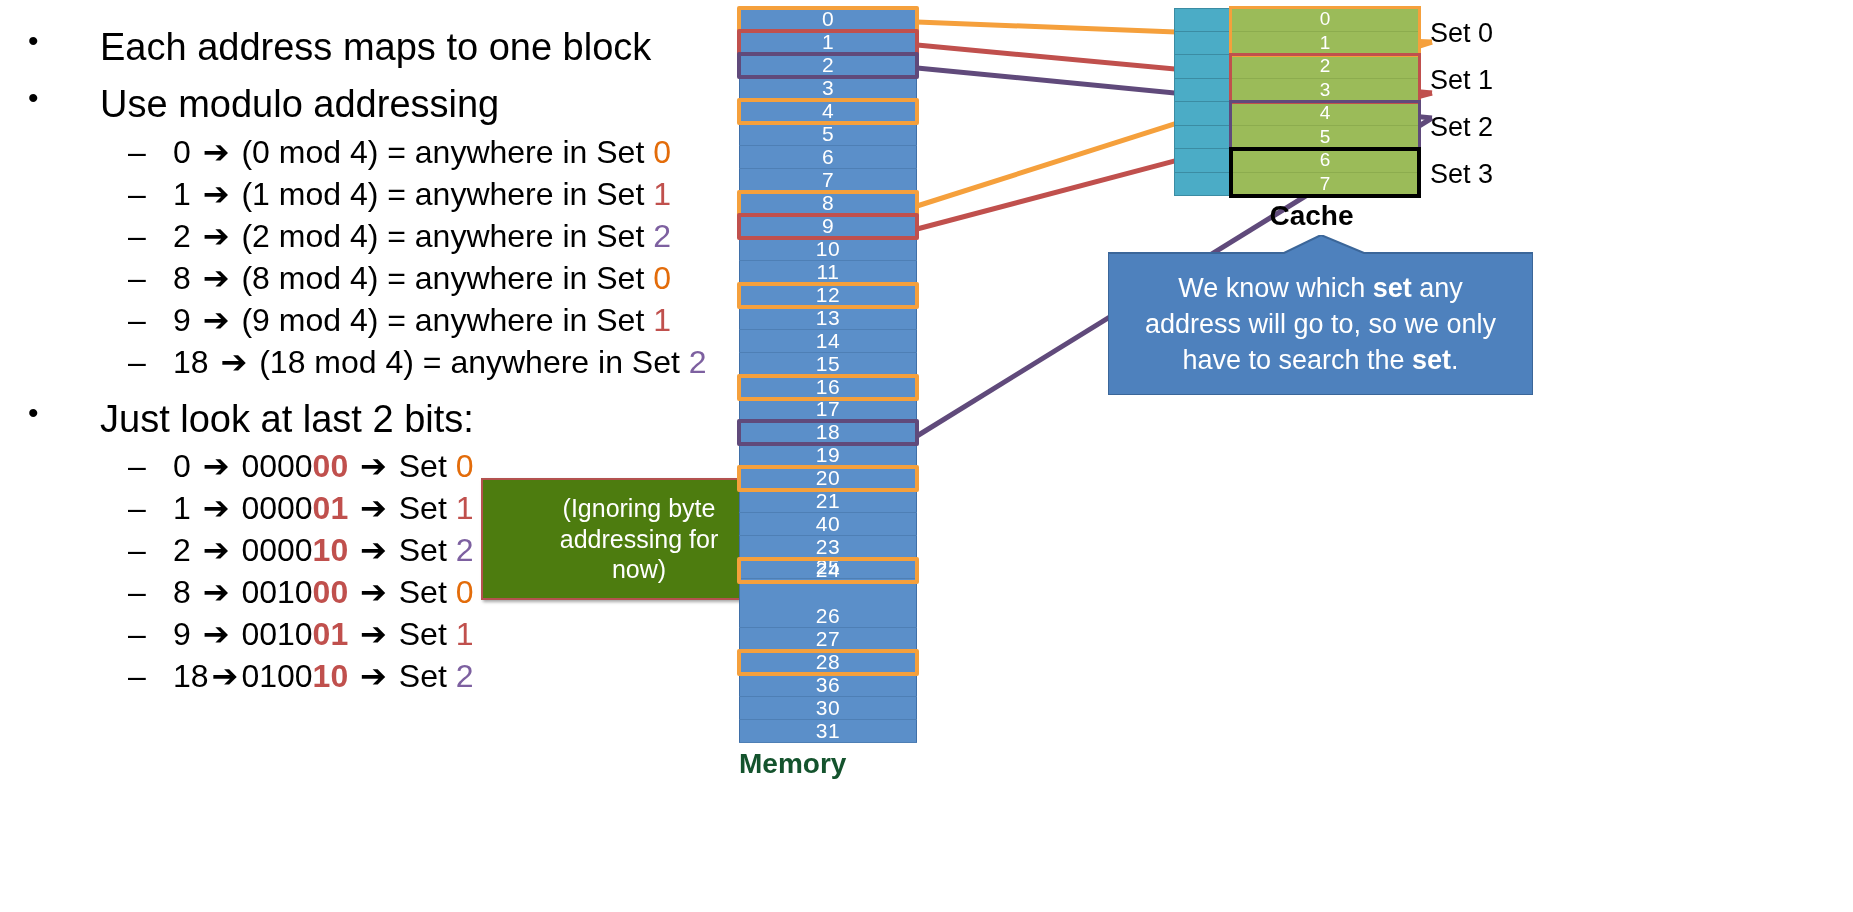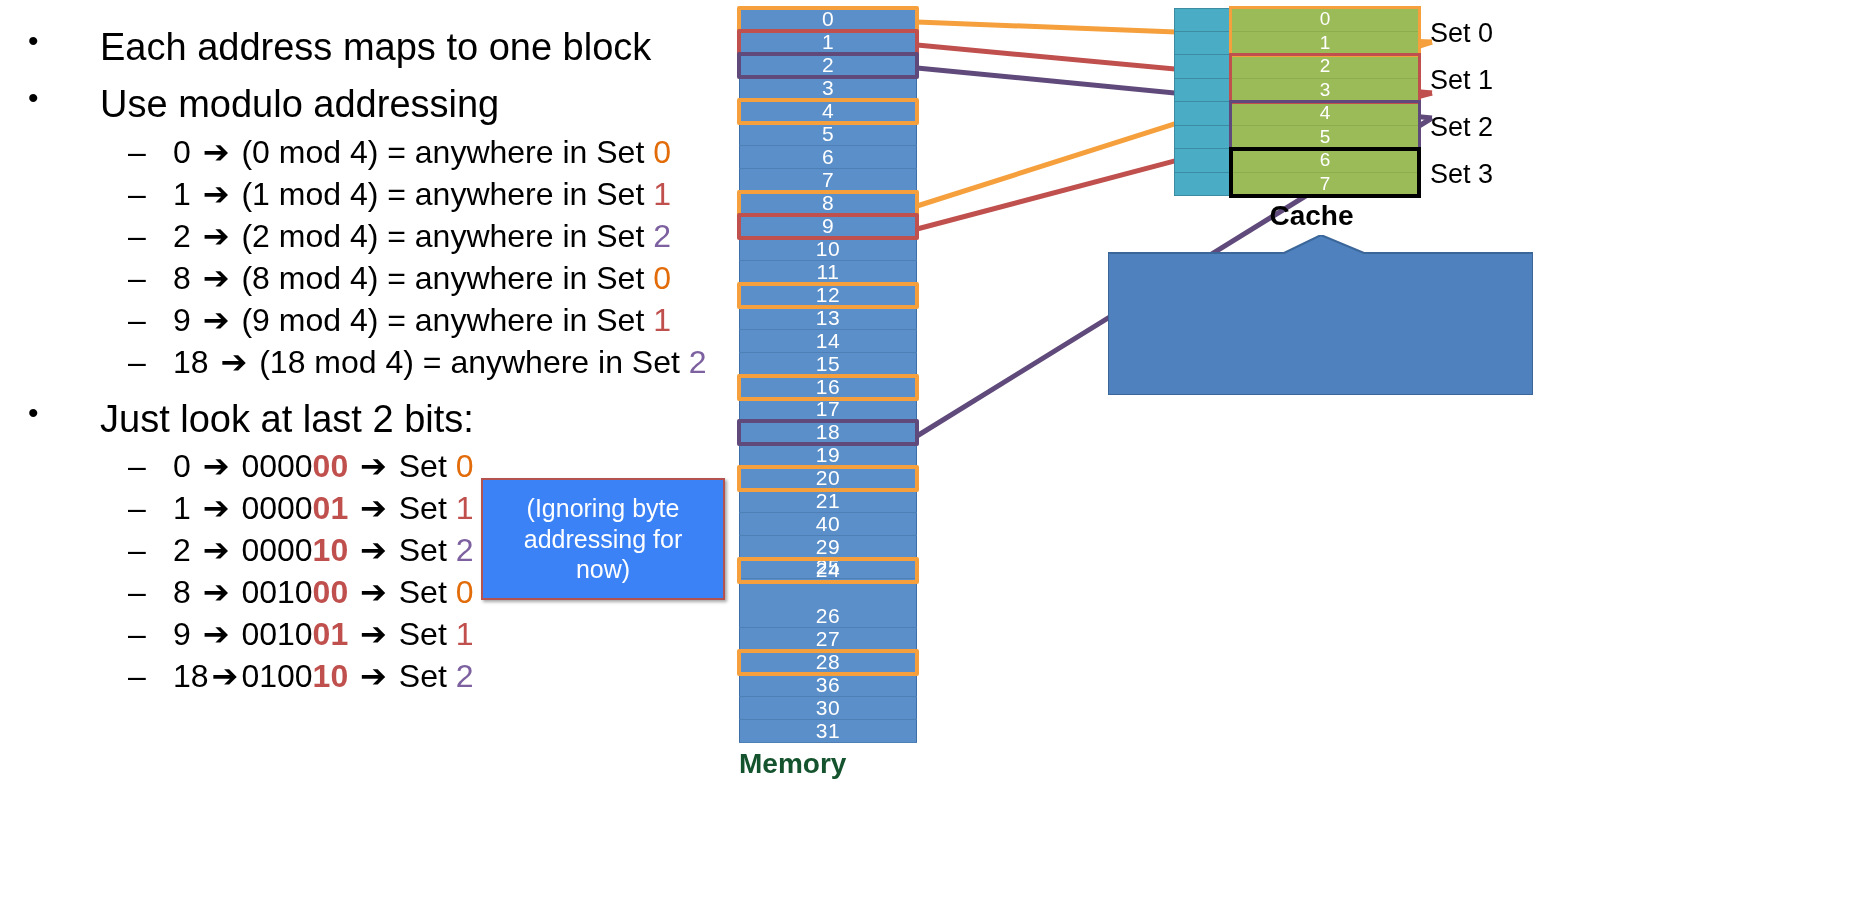--- a/index.html
+++ b/index.html
@@ -18,24 +18,24 @@
   .b2 .txt{position:absolute;left:45px;top:0;}
 
   .arw{font-family:"DejaVu Sans",sans-serif;font-weight:bold;padding:0 3px;}
   .s0{color:#E36C0A;}
   .s1{color:#C0504D;}
   .s2{color:#7D60A0;}
   .bits{color:#C0504D;font-weight:bold;margin-top:12px;}
 
   
   #redbox{position:absolute;left:481px;top:478px;width:240px;height:118px;
-          background:#3b82f6;border:2px solid #B3524F;
+          background:#4d7c0f;border:2px solid #B3524F;
           box-shadow:2px 2px 3px rgba(0,0,0,.35);
           color:#ffffff;font-size:25px;line-height:1.22;
-          display:flex;align-items:center;justify-content:center;text-align:center;}
+          display:flex;align-items:center;justify-content:center;text-align:center;padding-left:36px;}
   #redbox span{display:block;padding:0 14px;}
 
   
   #memory{position:absolute;left:739px;top:8px;width:178px;height:735px;}
   #memcol{position:absolute;left:0;top:0;width:178px;height:735px;
           background:#5B8FC9;border:1px solid #3F6FA8;box-sizing:border-box;}
   .mrow{position:absolute;left:0;width:178px;height:22.97px;
         box-sizing:border-box;border-bottom:1px solid #4E7FB5;
         color:#ffffff;font-size:21px;text-align:center;line-height:21px;
         letter-spacing:.5px;}
@@ -264,21 +264,21 @@
       <div class="mrow" style="top: 298.61px;">13</div>
       <div class="mrow" style="top: 321.58px;">14</div>
       <div class="mrow" style="top: 344.55px;">15</div>
       <div class="mrow" style="top: 367.52px;">16</div>
       <div class="mrow" style="top: 390.49px;">17</div>
       <div class="mrow" style="top: 413.46px;">18</div>
       <div class="mrow" style="top: 436.43px;">19</div>
       <div class="mrow" style="top: 459.4px;">20</div>
       <div class="mrow" style="top: 482.37px;">21</div>
       <div class="mrow" style="top: 505.34px;">40</div>
-      <div class="mrow" style="top: 528.31px;">29</div>
+      <div class="mrow" style="top: 528.31px;">23</div>
       <div class="mrow" style="top: 551.28px;">24</div>
       <div class="mrow" style="top: 548px;">25</div>
       <div class="mrow" style="top: 597.22px;">26</div>
       <div class="mrow" style="top: 620.19px;">27</div>
       <div class="mrow" style="top: 643.16px;">28</div>
       <div class="mrow" style="top: 666.13px;">36</div>
       <div class="mrow" style="top: 689.1px;">30</div>
       <div class="mrow" style="top: 712.07px;">31</div>
     </div>
   <div id="memhls">
@@ -333,13 +333,16 @@
     <div class="setlbl" style="top: 18px;">Set 0</div>
     <div class="setlbl" style="top: 65px;">Set 1</div>
     <div class="setlbl" style="top: 112px;">Set 2</div>
     <div class="setlbl" style="top: 159px;">Set 3</div>
   </div>
 
 <div id="bluebox">
   <svg class="body" viewBox="0 0 425 160" xmlns="http://www.w3.org/2000/svg">
     <polygon points="0,18 176,18 213,0 256,18 425,18 425,160 0,160" fill="#4E81BD" stroke="#3B6699" stroke-width="2"></polygon>
   </svg>
+  <div class="txt">
+    <span>We know which </span><b>set</b><span> any address will go to, so we only have to search the </span><b>set</b><span>.</span>
+  </div>
 </div>
 
 </body></html>

